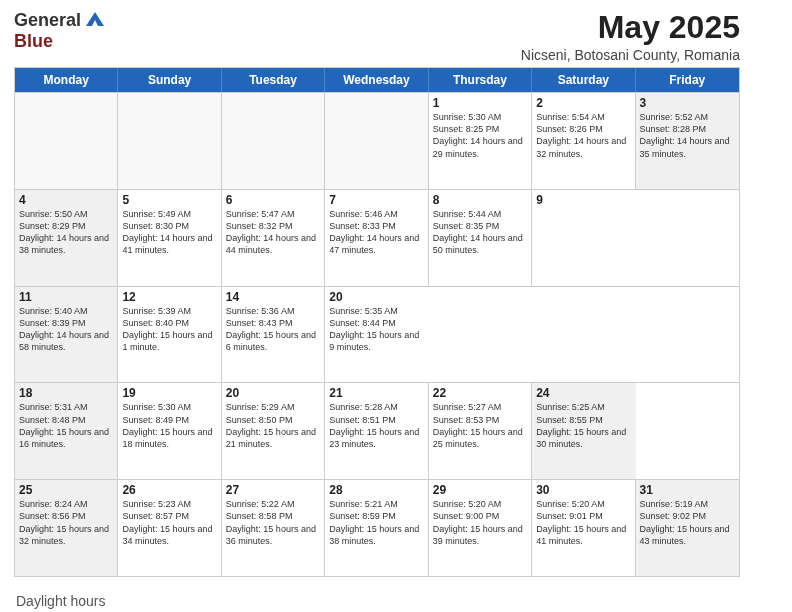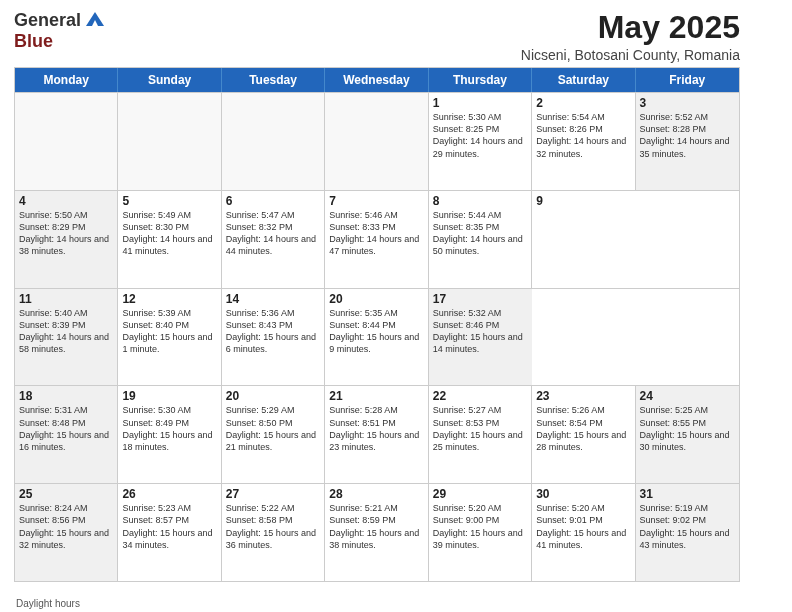--- a/index.html
+++ b/index.html
@@ -102,21 +102,21 @@
       font-weight: bold;
       color: #222;
       margin-bottom: 1px;
     }
     .cal-cell-text {
       font-size: 9px;
       color: #333;
       line-height: 1.35;
     }
     .footer-note {
-      font-size: 10px;
+      font-size: 14px;
       color: #555;
       margin-top: 16px;
       padding-left: 2px;
     }
   </style>
 </head>
 <body>
 
 <div class="page">
   <div class="header">
@@ -240,27 +240,20 @@
 Daylight: 15 hours
 and 6 minutes.</div>
           </div>
           <div class="cal-cell">
             <div class="day-num">20</div>
             <div class="cal-cell-text">Sunrise: 5:35 AM
 Sunset: 8:44 PM
 Daylight: 15 hours
 and 9 minutes.</div>
           </div>
-          <div class="cal-cell shaded">
-            <div class="day-num">17</div>
-            <div class="cal-cell-text">Sunrise: 5:32 AM
-Sunset: 8:46 PM
-Daylight: 15 hours
-and 14 minutes.</div>
-          </div>
         </div>
         <div class="cal-week">
           <div class="cal-cell shaded">
             <div class="day-num">18</div>
             <div class="cal-cell-text">Sunrise: 5:31 AM
 Sunset: 8:48 PM
 Daylight: 15 hours
 and 16 minutes.</div>
           </div>
           <div class="cal-cell">
@@ -283,27 +276,20 @@
 Sunset: 8:51 PM
 Daylight: 15 hours
 and 23 minutes.</div>
           </div>
           <div class="cal-cell">
             <div class="day-num">22</div>
             <div class="cal-cell-text">Sunrise: 5:27 AM
 Sunset: 8:53 PM
 Daylight: 15 hours
 and 25 minutes.</div>
-          </div>
-          <div class="cal-cell">
-            <div class="day-num">23</div>
-            <div class="cal-cell-text">Sunrise: 5:26 AM
-Sunset: 8:54 PM
-Daylight: 15 hours
-and 28 minutes.</div>
           </div>
           <div class="cal-cell shaded">
             <div class="day-num">24</div>
             <div class="cal-cell-text">Sunrise: 5:25 AM
 Sunset: 8:55 PM
 Daylight: 15 hours
 and 30 minutes.</div>
           </div>
         </div>
         <div class="cal-week">

